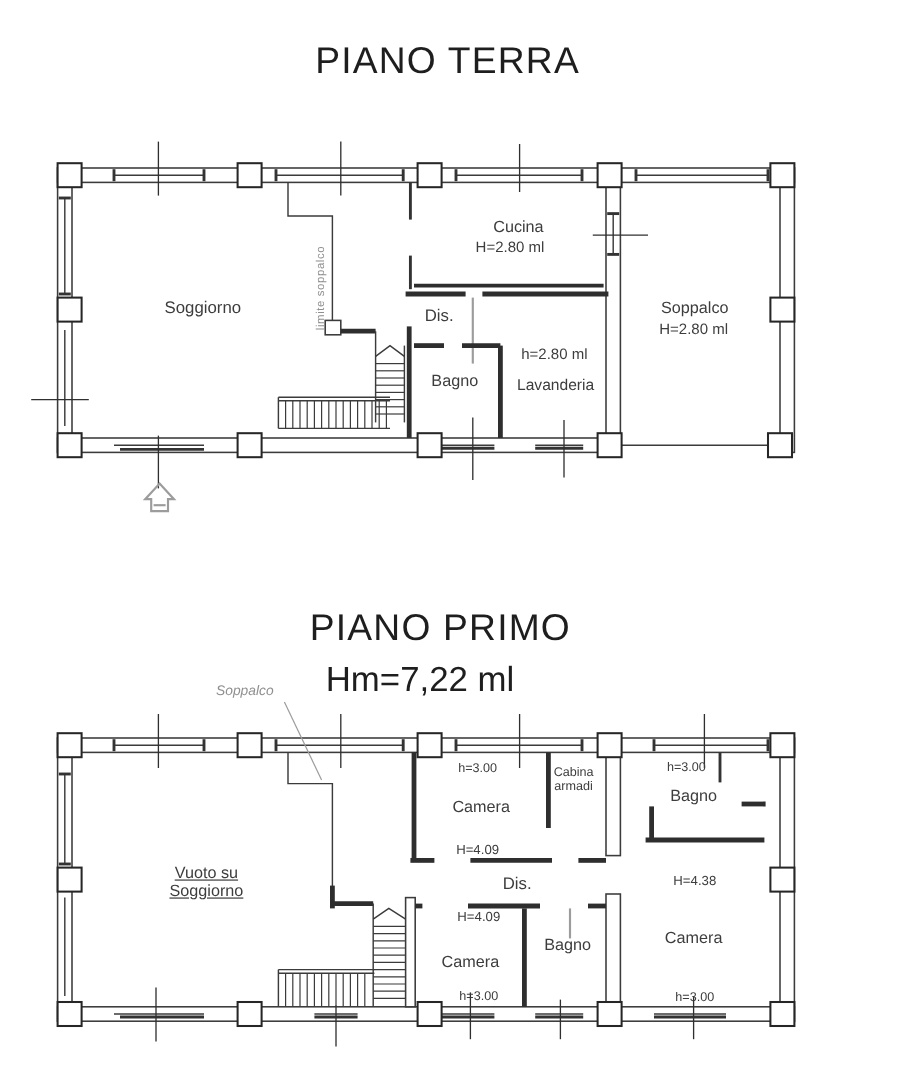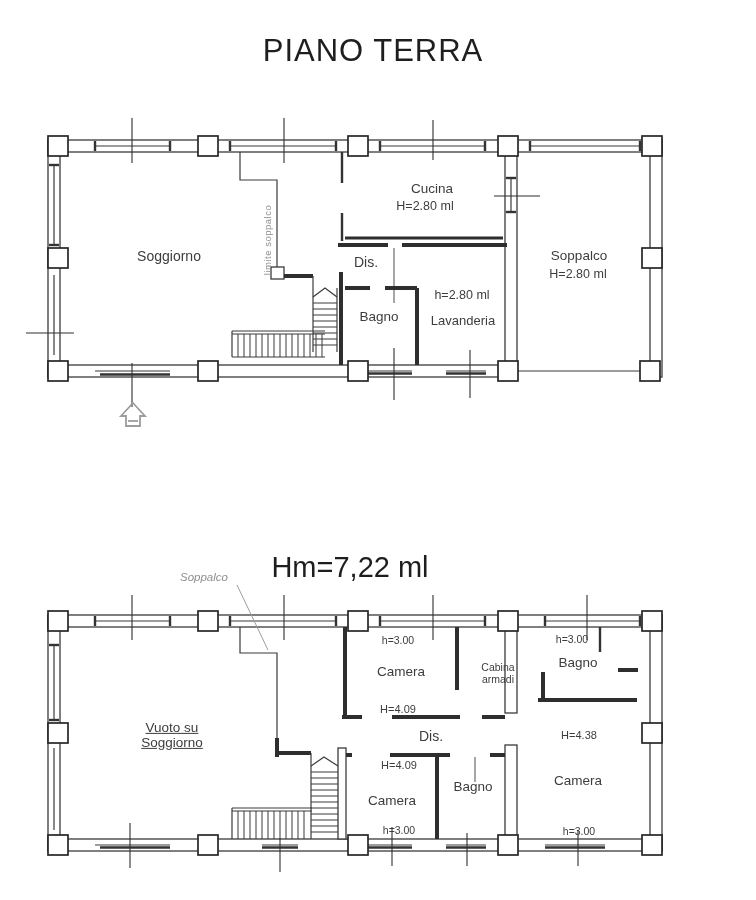--- a/index.html
+++ b/index.html
@@ -291,31 +291,32 @@
   <div class="lbl" style="left:432px;top:189px;font-size:13.5px;">Cucina</div>
   <div class="lbl" style="left:425px;top:206px;font-size:12.5px;">H=2.80 ml</div>
   <div class="lbl" style="left:366px;top:263px;font-size:14px;">Dis.</div>
   <div class="lbl" style="left:379px;top:317px;font-size:13.5px;">Bagno</div>
   <div class="lbl" style="left:463px;top:277px;font-size:13px;margin-top:44px;">Lavanderia</div>
   <div class="lbl" style="left:462px;top:295px;font-size:12.5px;">h=2.80 ml</div>
   <div class="lbl" style="left:579px;top:256px;font-size:13.5px;">Soppalco</div>
   <div class="lbl" style="left:578px;top:274px;font-size:12.5px;">H=2.80 ml</div>
   <div class="lbl muted vert" style="left:268px;top:240px;font-size:9.5px;">limite soppalco</div>
 
+  <div class="lbl title" style="left:367px;top:524px;font-size:31px;">PIANO PRIMO</div>
   <div class="lbl title" style="left:350px;top:567px;font-size:29px;letter-spacing:0;">Hm=7,22 ml</div>
   <div class="lbl muted" style="left:204px;top:577px;font-size:11.5px;font-style:italic;">Soppalco</div>
 
   <div class="lbl" style="left:172px;top:735px;font-size:13.5px;text-decoration:underline;">
     <span style="display:block;">Vuoto su</span>
     <span style="display:block;">Soggiorno</span>
   </div>
   <div class="lbl" style="left:398px;top:641px;font-size:10.5px;">h=3.00</div>
   <div class="lbl" style="left:401px;top:672px;font-size:13.5px;">Camera</div>
   <div class="lbl" style="left:398px;top:709px;font-size:11px;">H=4.09</div>
-  <div class="lbl" style="left:478px;top:674px;font-size:10.5px;margin-left:20px;">
+  <div class="lbl" style="left:478px;top:650px;font-size:10.5px;">
     <span style="display:block;">Cabina</span>
     <span style="display:block;text-align:center;">armadi</span>
   </div>
   <div class="lbl" style="left:431px;top:737px;font-size:14px;">Dis.</div>
   <div class="lbl" style="left:399px;top:765px;font-size:11px;">H=4.09</div>
   <div class="lbl" style="left:392px;top:801px;font-size:13.5px;">Camera</div>
   <div class="lbl" style="left:399px;top:831px;font-size:10.5px;">h=3.00</div>
   <div class="lbl" style="left:473px;top:787px;font-size:13.5px;">Bagno</div>
   <div class="lbl" style="left:572px;top:640px;font-size:10.5px;">h=3.00</div>
   <div class="lbl" style="left:578px;top:663px;font-size:13.5px;">Bagno</div>

